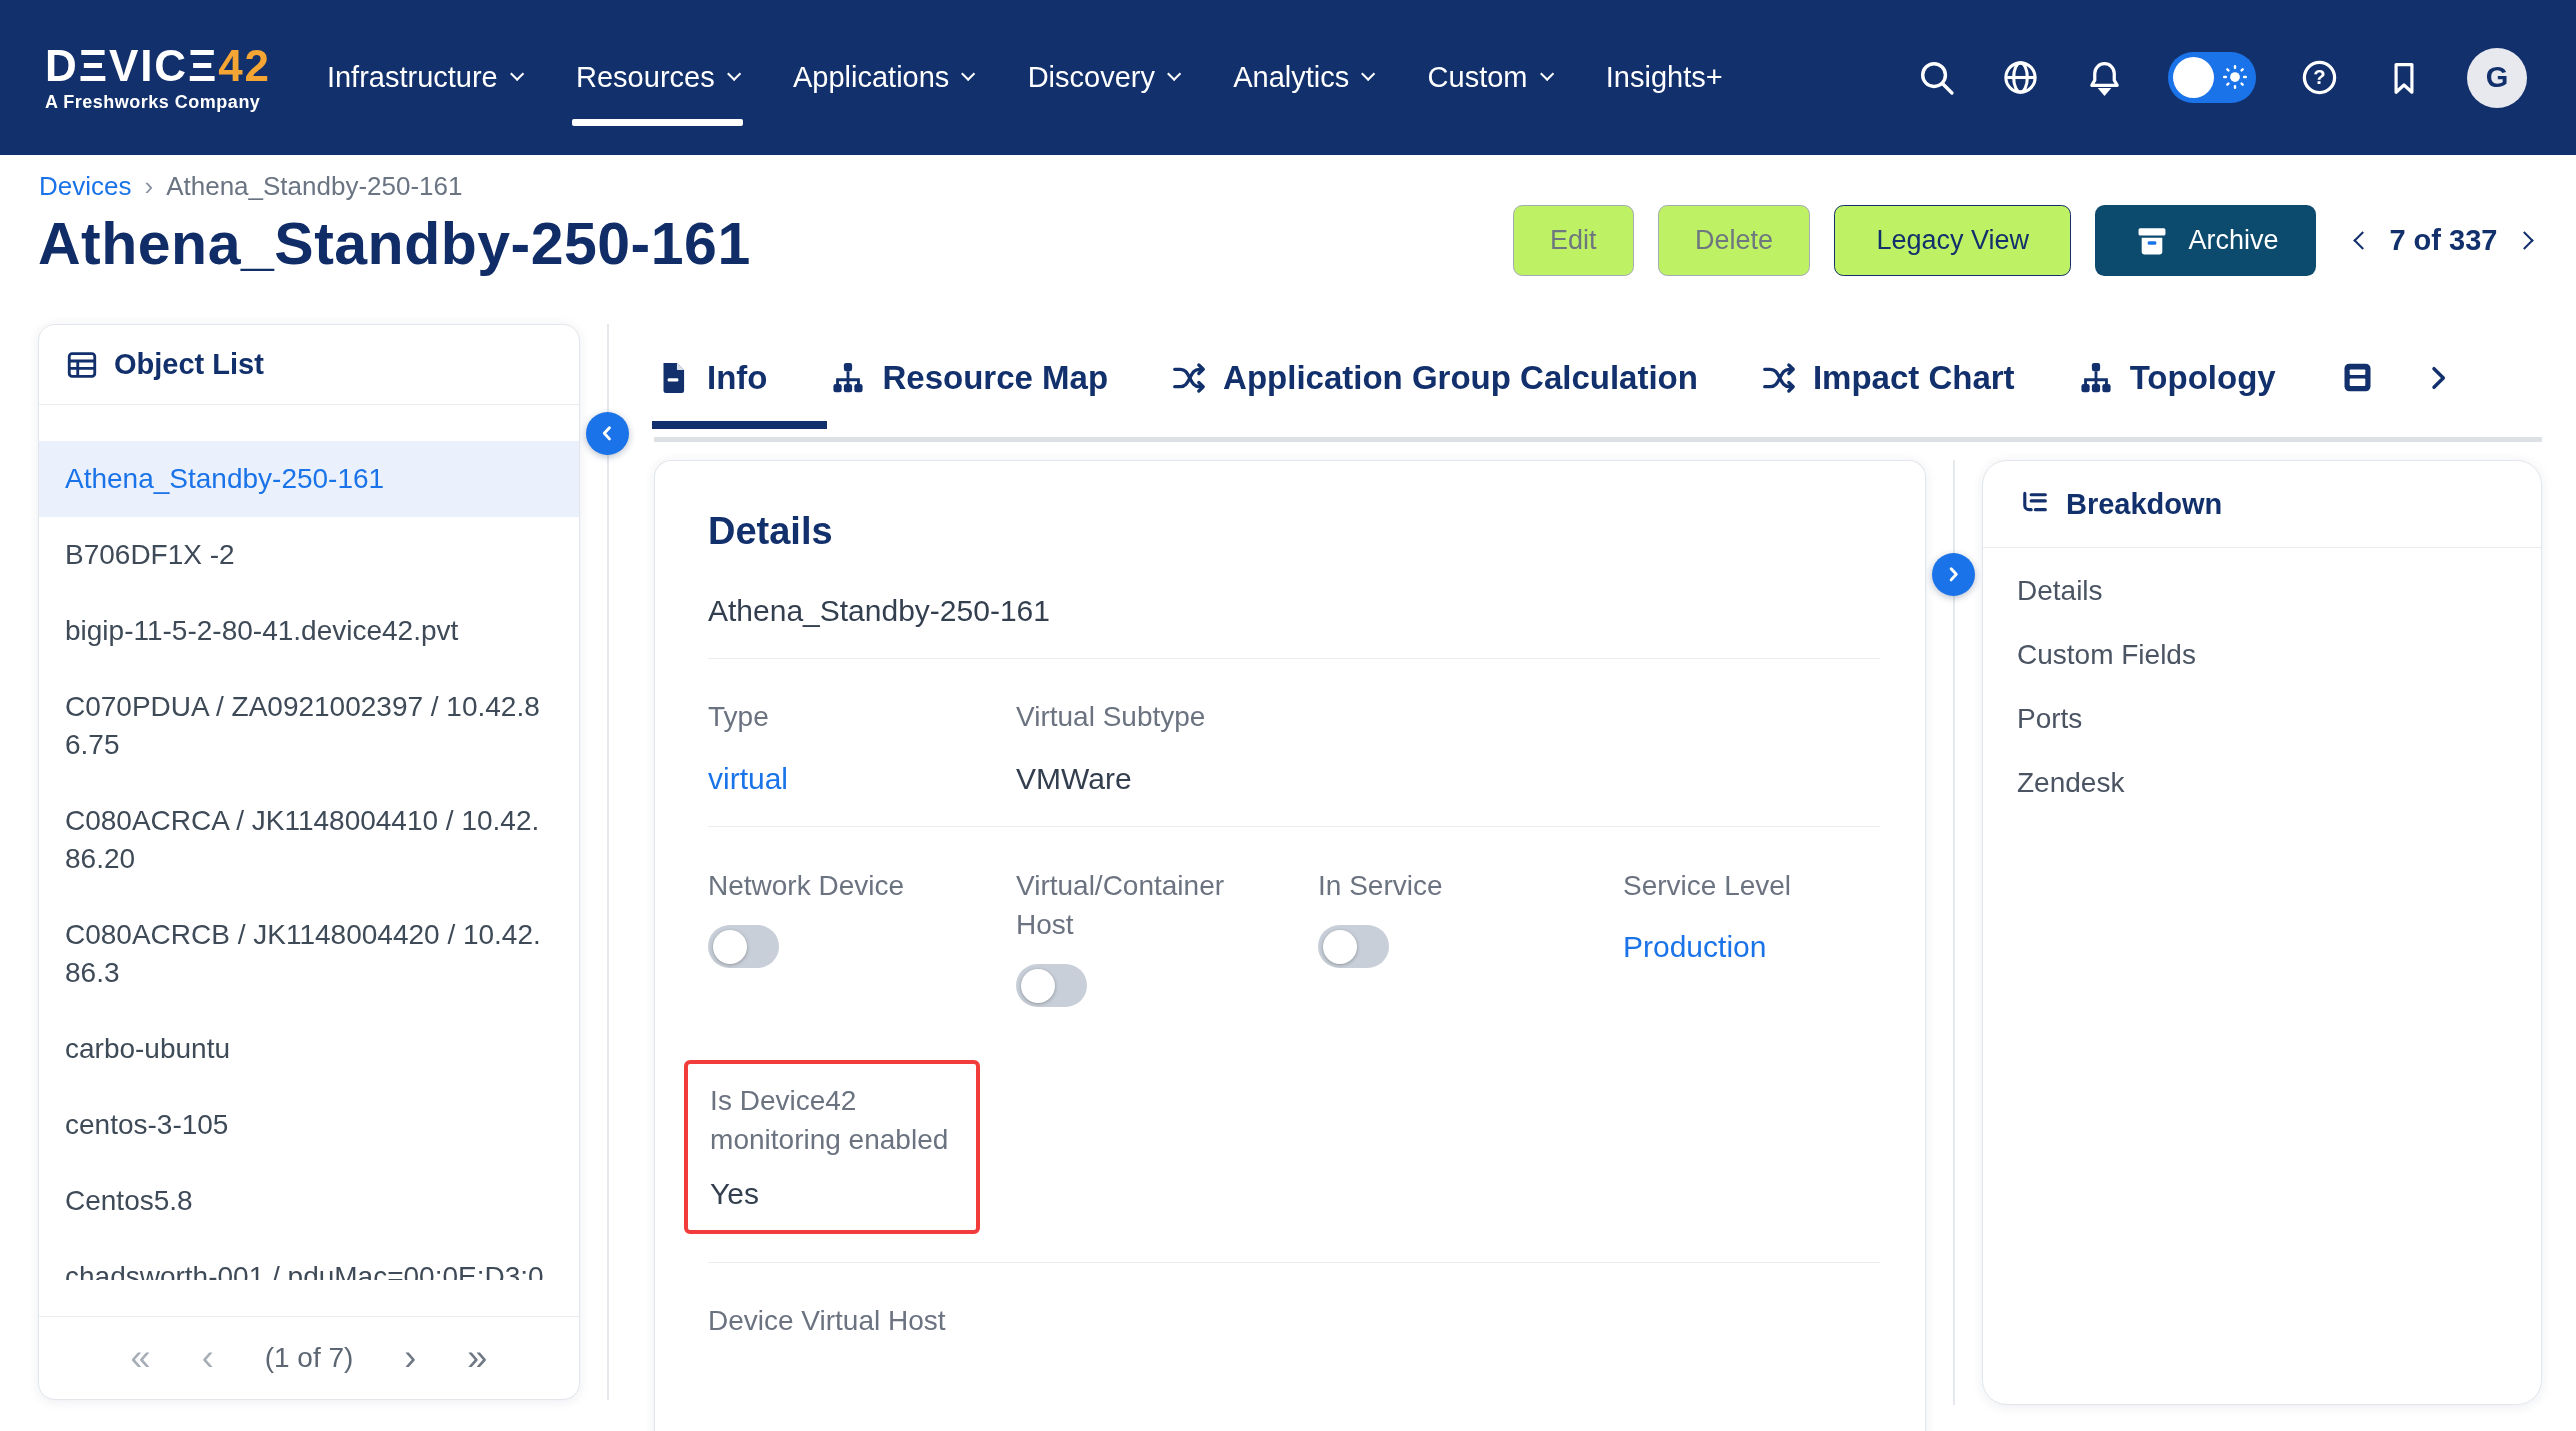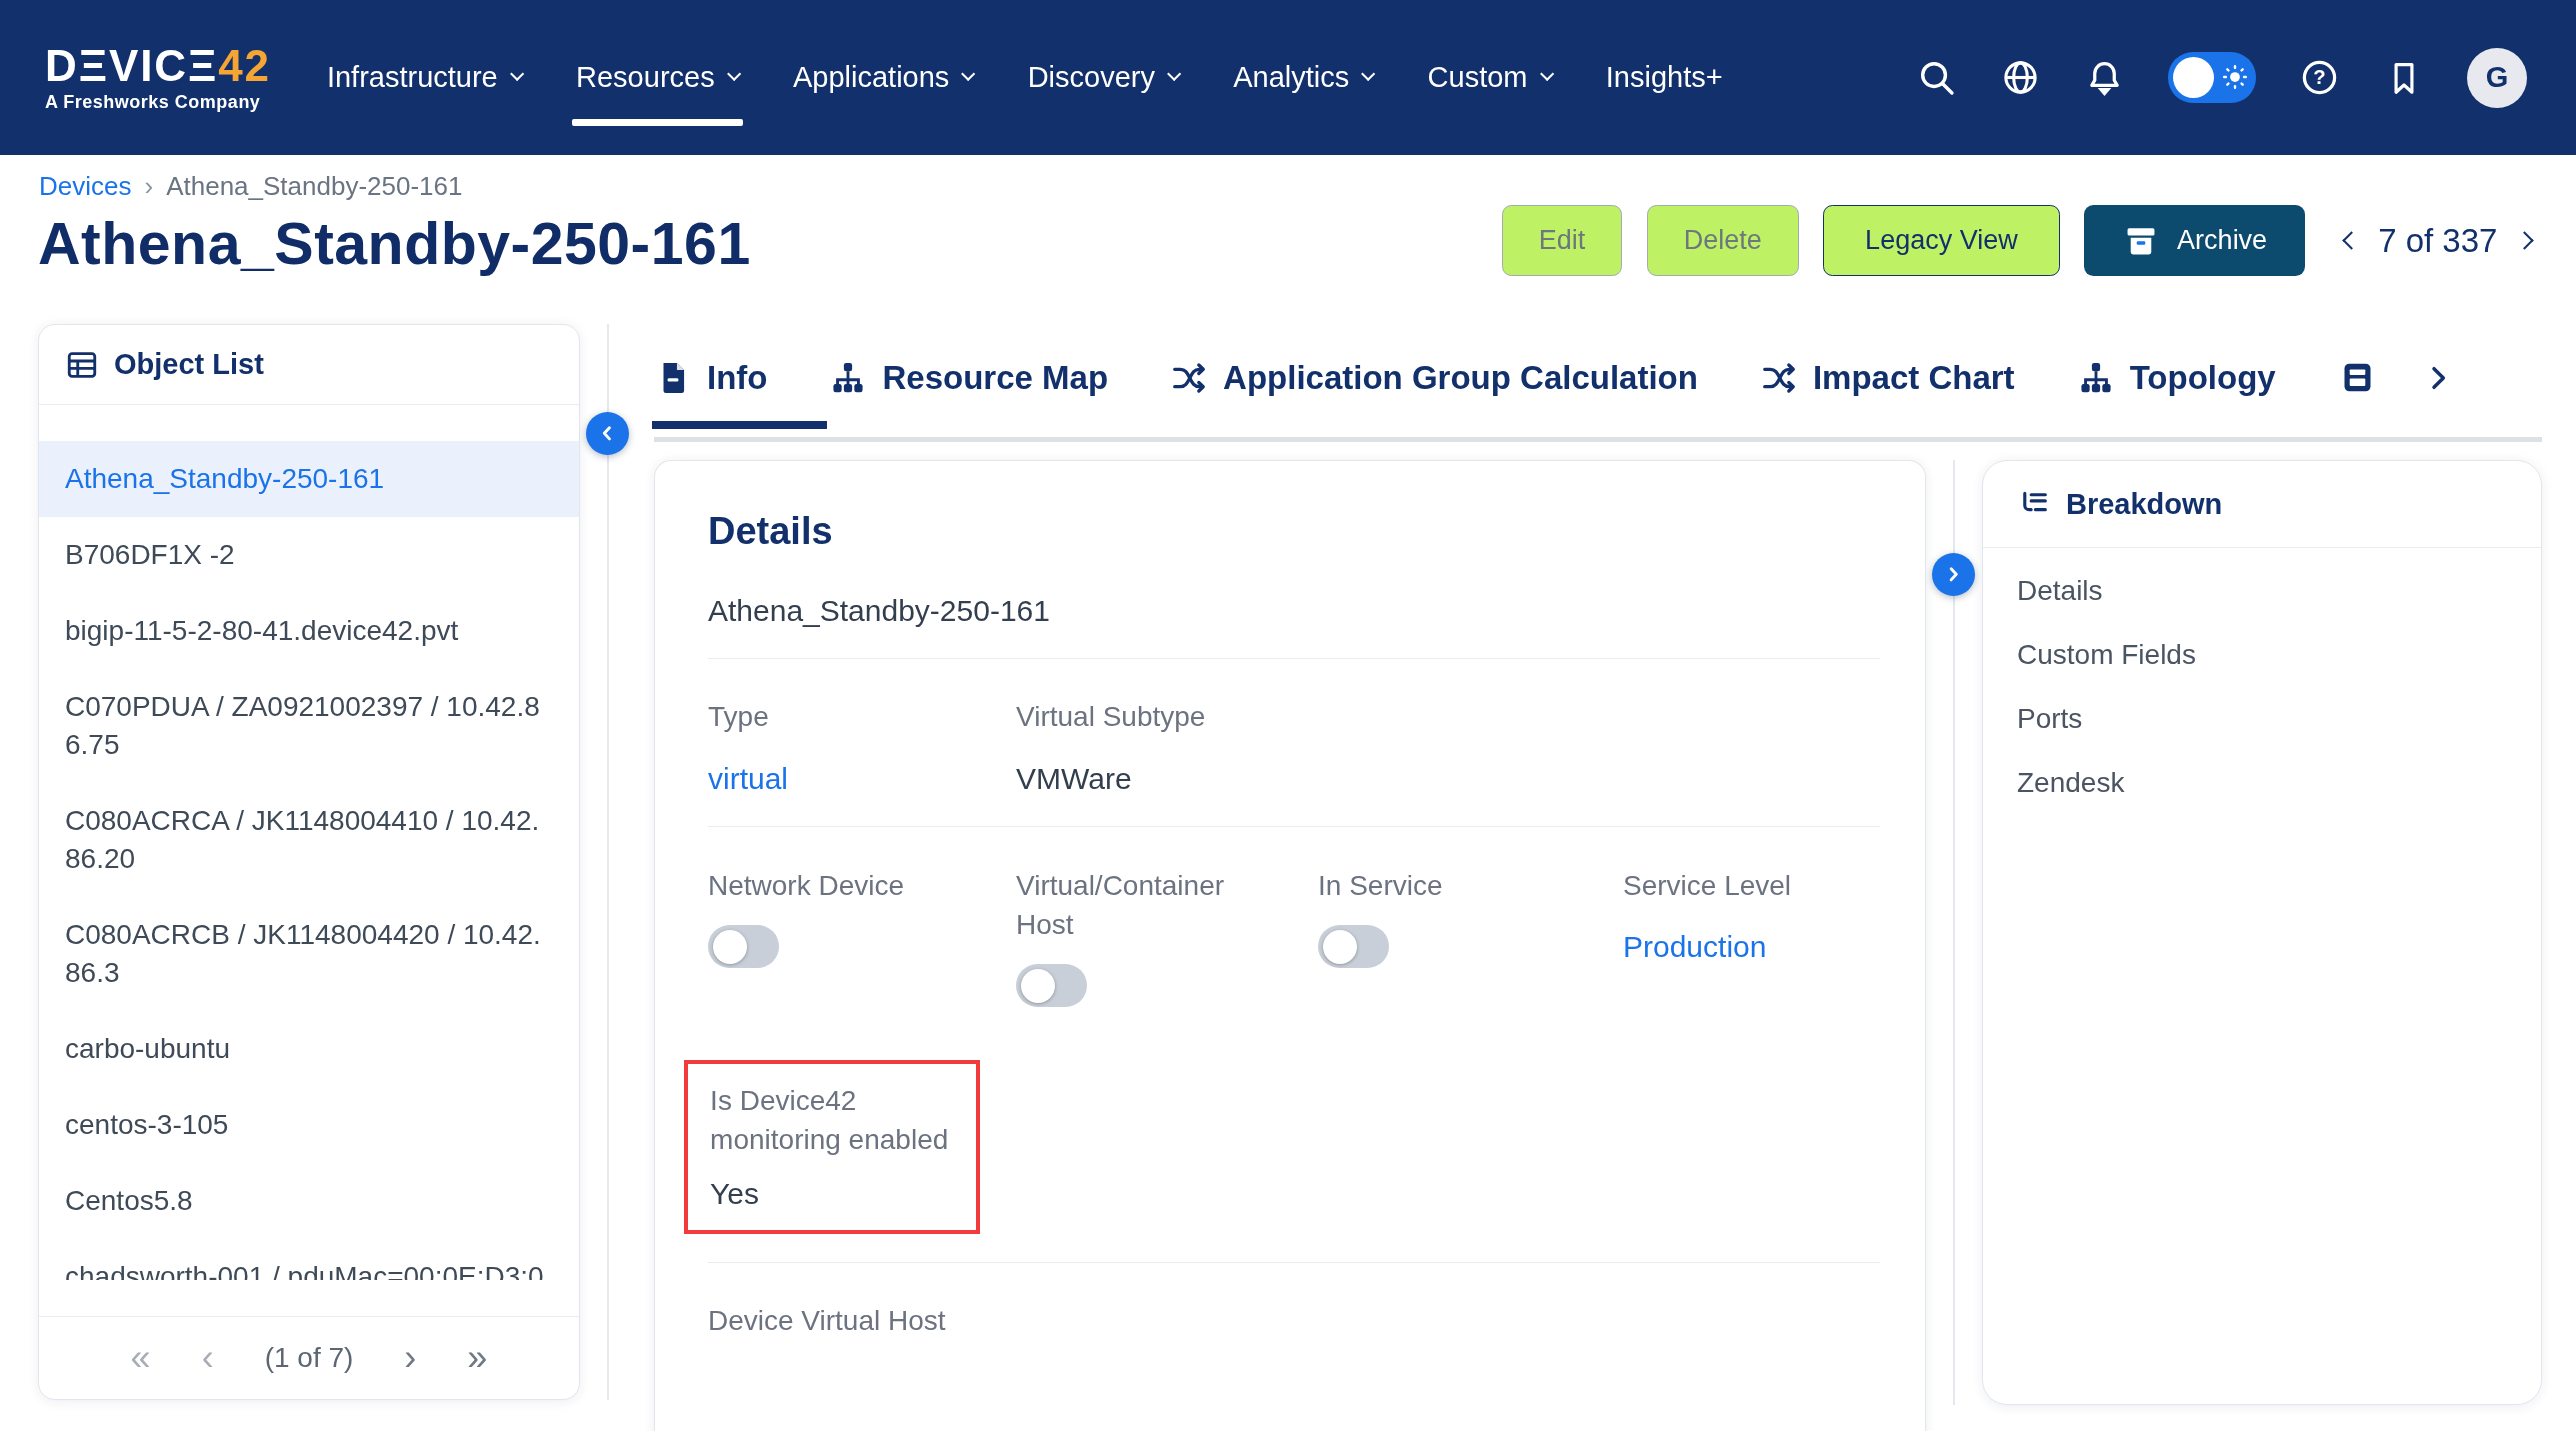--- a/index.html
+++ b/index.html
@@ -36,21 +36,21 @@
   .crumb-current{color:#6A7482;}
   .page-title{position:absolute;left:38px;top:210px;margin:0;font-size:59px;font-weight:800;
     color:#112D68;letter-spacing:0.5px;}
   .actions{position:absolute;right:45px;top:205px;display:flex;align-items:center;gap:24.4px;}
   .btn{font-family:inherit;font-size:27px;border-radius:9.4px;padding:0 36px;height:71px;
     background:#bef264;cursor:pointer;display:flex;align-items:center;gap:17px;}
   .btn-gray{border:1.9px solid #A3AAB3;color:#6E7680;}
   .btn-navy{border:1.9px solid #12306B;color:#12306B;padding:0 41px;}
   .btn-primary{border:none;background:#0c4a6e;color:#fff;padding:0 38px;text-align:center;}
   .pager{display:flex;align-items:center;gap:20.6px;margin-left:15px;color:#12306B;
-    font-size:33px;font-weight:400;white-space:nowrap;}
+    font-size:29px;font-weight:700;white-space:nowrap;}
   .chev{width:13px;height:13px;border-right:2.8px solid #12306B;border-bottom:2.8px solid #12306B;cursor:pointer;}
   .chev-l{transform:rotate(135deg);}
   .chev-r{transform:rotate(-45deg);}
   
   .tabs{position:absolute;left:654px;top:358px;width:1888px;display:flex;align-items:center;
     gap:62px;border-bottom:5.6px solid #DDE1E6;padding-bottom:40px;}
   .tab{position:relative;display:flex;align-items:center;gap:15px;color:#12306B;
     font-size:33px;font-weight:600;cursor:pointer;white-space:nowrap;}
   .tab.active::after{content:'';position:absolute;left:-1.9px;bottom:-32px;width:175px;height:7.5px;background:#12306B;}
   .tab-more{margin-left:-17px;display:flex;align-items:center;cursor:pointer;}
@@ -84,21 +84,21 @@
   .field-value{font-size:30px;color:#333F4F;margin-top:22.5px;line-height:39px;}
   .link{color:#1A73E8;cursor:pointer;text-decoration:none;display:inline-block;}
   .hr{border:none;border-top:1.9px solid #EAECEF;margin:28px 0 0 0;}
   .mt40{margin-top:38px;}
   .row2{display:grid;grid-template-columns:308px auto;margin-top:38px;}
   .row4{display:grid;grid-template-columns:308px 302px 305px auto;margin-top:39px;}
   .toggle{width:71px;height:43px;border-radius:21.6px;background:#C8CFD8;position:relative;
     margin-top:20.6px;cursor:pointer;flex:none;}
   .toggle::after{content:'';position:absolute;left:4.7px;top:4.7px;width:34px;height:34px;border-radius:50%;
     background:#fff;box-shadow:0 0.9px 3.8px rgba(0,0,0,.3);}
-  .red-box{margin:53px 0 0 -24.4px;width:296px;border:4.7px solid #F23B3B;border-radius:0;padding:17px 22.5px;}
+  .red-box{margin:53px 0 0 -24.4px;width:296px;border:4.7px solid #F23B3B;border-radius:6px;padding:17px 22.5px;}
   .red-box .field-value{margin-top:15px;}
   
   .breakdown-card{position:absolute;left:1982px;top:460px;width:560px;height:945px;border-radius:25px;}
   .bd-header{display:flex;align-items:center;gap:15px;padding:26px 34px;border-bottom:1.9px solid #E9EBEE;
     color:#12306B;font-size:29px;font-weight:700;}
   .bd-list{list-style:none;margin:0;padding:26px 34px;}
   .bd-item{font-size:28px;color:#4A5462;line-height:34px;margin-bottom:30px;cursor:pointer;}
 </style>
 </head>
 <body>

